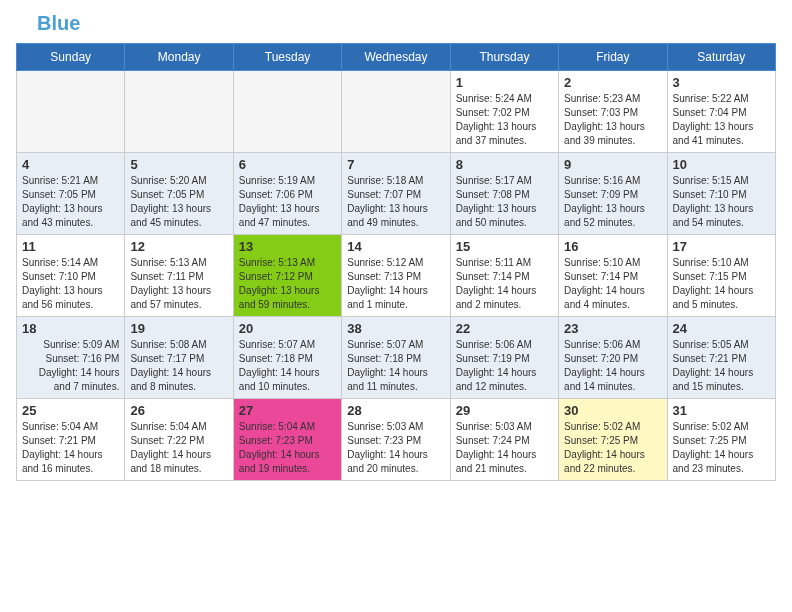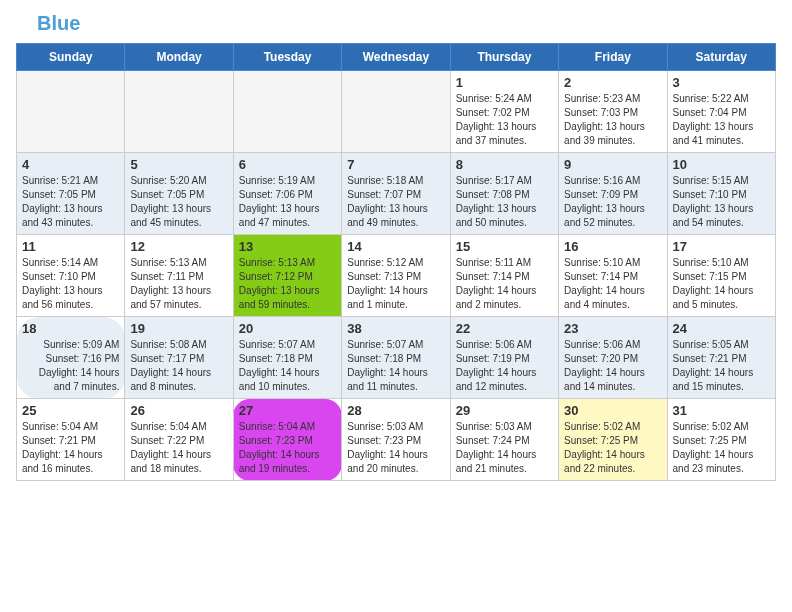--- a/index.html
+++ b/index.html
@@ -37,21 +37,21 @@
       width: 100%;
       border-collapse: collapse;
       font-size: 10.5px;
     }
     .day-header {
       background: #2e6db4;
       color: #fff;
       text-align: center;
       padding: 6px 4px;
       font-size: 12px;
-      font-weight: bold;
+      font-weight: normal;
       border: 1px solid #4a8ad4;
     }
     td {
       border: 1px solid #ccc;
       vertical-align: top;
       padding: 4px 5px;
       width: 108px;
       min-height: 80px;
       background: #fff;
     }
@@ -226,21 +226,21 @@
         </td>
         <td style="background: rgb(255, 255, 255);">
           <span class="date-num">17</span>
           <div class="cell-info" style="white-space: pre-line;">Sunrise: 5:10 AM
 Sunset: 7:15 PM
 Daylight: 14 hours
 and 5 minutes.</div>
         </td>
       </tr>
       <tr>
-        <td style="background: rgb(232, 238, 245); border-radius: 22px;">
+        <td style="background: rgb(232, 238, 245);">
           <span class="date-num">18</span>
           <div class="cell-info" style="white-space: pre-line; text-align: right;">Sunrise: 5:09 AM
 Sunset: 7:16 PM
 Daylight: 14 hours
 and 7 minutes.</div>
         </td>
         <td style="background: rgb(232, 238, 245);">
           <span class="date-num">19</span>
           <div class="cell-info" style="white-space: pre-line;">Sunrise: 5:08 AM
 Sunset: 7:17 PM
@@ -291,21 +291,21 @@
 Daylight: 14 hours
 and 16 minutes.</div>
         </td>
         <td style="background: rgb(255, 255, 255);">
           <span class="date-num">26</span>
           <div class="cell-info" style="white-space: pre-line;">Sunrise: 5:04 AM
 Sunset: 7:22 PM
 Daylight: 14 hours
 and 18 minutes.</div>
         </td>
-        <td style="background: #d946ef; border-radius: 17px;">
+        <td style="background: #ec4899;">
           <span class="date-num">27</span>
           <div class="cell-info" style="white-space: pre-line;">Sunrise: 5:04 AM
 Sunset: 7:23 PM
 Daylight: 14 hours
 and 19 minutes.</div>
         </td>
         <td style="background: rgb(255, 255, 255);">
           <span class="date-num">28</span>
           <div class="cell-info" style="white-space: pre-line;">Sunrise: 5:03 AM
 Sunset: 7:23 PM

